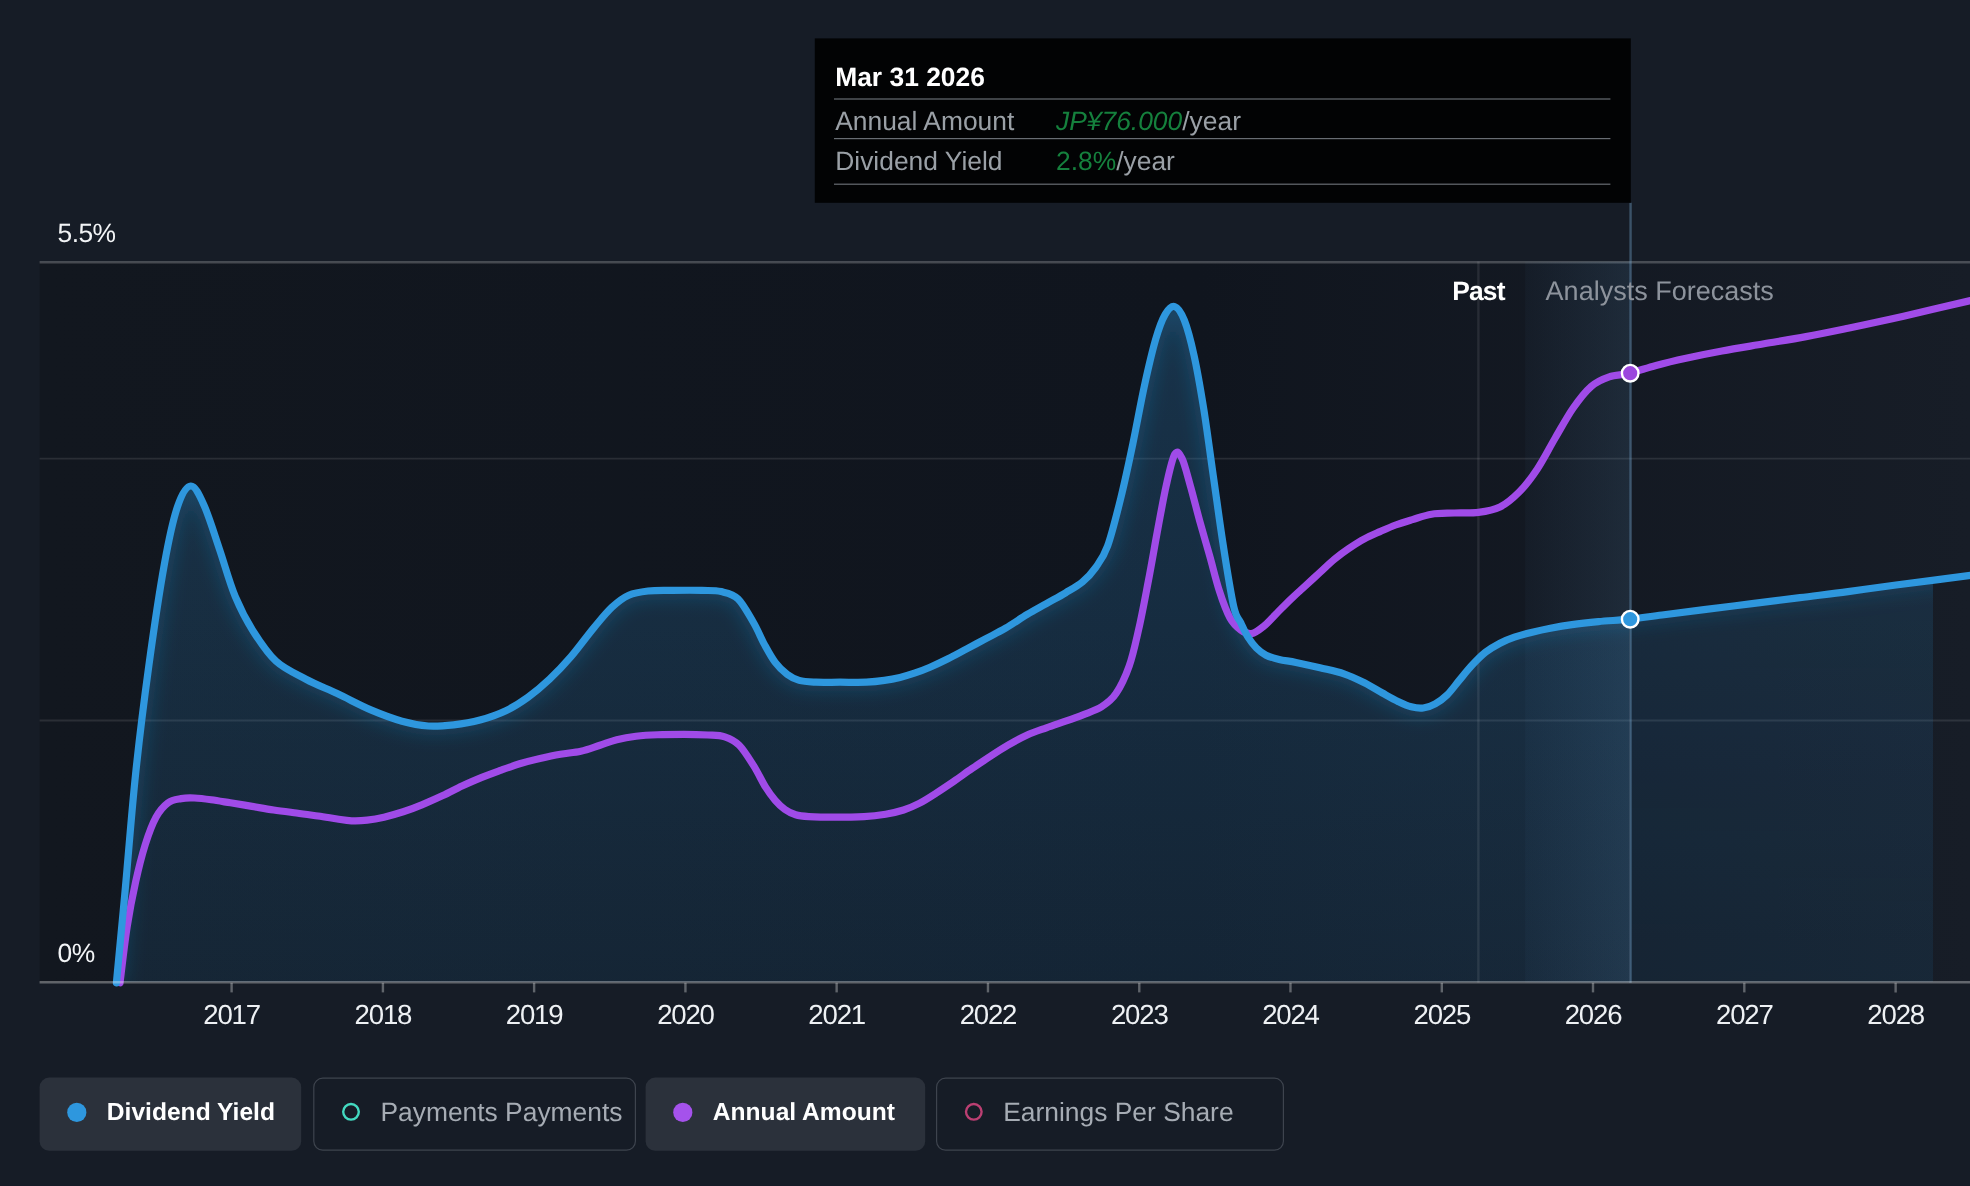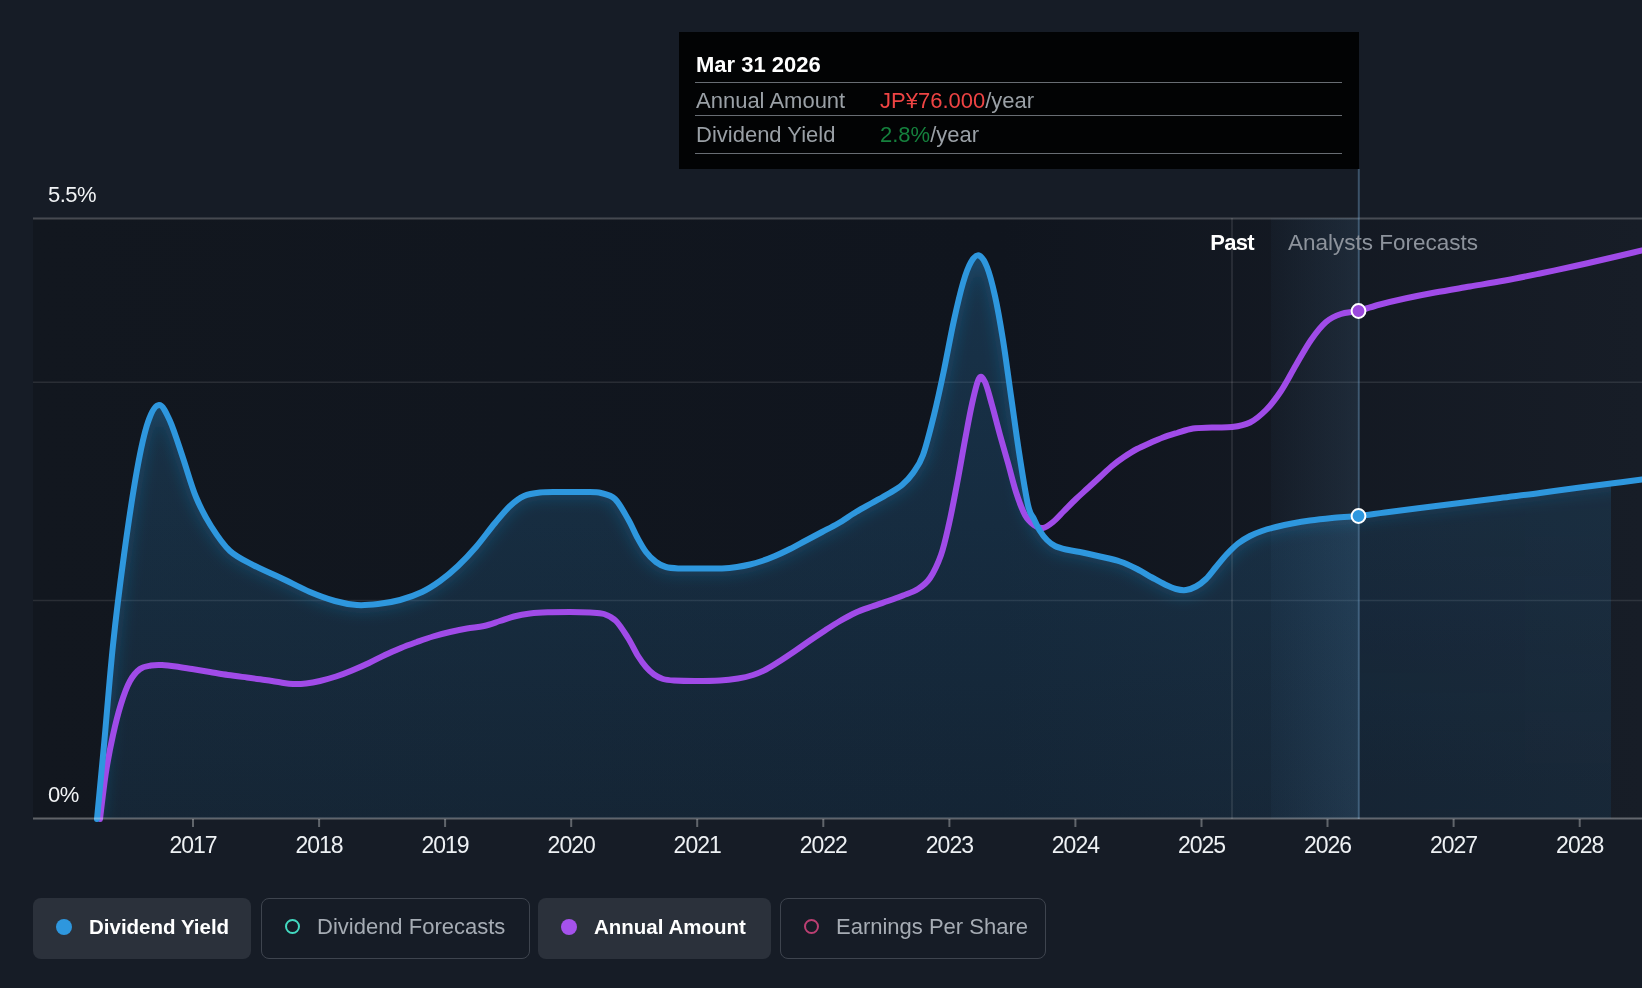--- a/index.html
+++ b/index.html
@@ -108,36 +108,36 @@
   <text x="48" y="202" class="ylbl">5.5%</text>
   <text x="48" y="802" class="ylbl">0%</text>
   <text x="1232" y="250" text-anchor="middle" style="font:700 22px 'Liberation Sans',sans-serif; letter-spacing:-0.7px; fill:#ffffff;">Past</text>
   <text x="1288" y="250" style="font:22.5px 'Liberation Sans',sans-serif; fill:#8d939c;">Analysts Forecasts</text>
 </svg>
 
 <div id="tooltip">
   <div class="tt-title">Mar 31 2026</div>
   <div class="sep" style="top:50px;"></div>
   <div class="lbl" style="top:56px;">Annual Amount</div>
-  <div class="val" style="top:56px;"><span style="color:#ef4444;">JP¥76.000</span>/year</div>
+  <div class="val" style="top:56px;"><span style="color:#15803d;font-style:italic;">JP¥76.000</span>/year</div>
   <div class="sep" style="top:83px;"></div>
   <div class="lbl" style="top:90px;">Dividend Yield</div>
   <div class="val" style="top:90px;"><span style="color:#15803d;">2.8%</span>/year</div>
   <div class="sep" style="top:121px;"></div>
 </div>
 
 <div class="legend-box lg-filled" style="left:33px; width:218px;">
   <span class="dot" style="background:#2e97de;"></span>
     <span class="txt">Dividend Yield</span>
 </div>
 <div class="legend-box lg-line" style="left:261px; width:269px;">
   <span class="ring" style="border-color:#43d9c0;"></span>
-    <span class="txt">Dividend Forecasts</span>
+    <span class="txt">Payments Payments</span>
 </div>
 <div class="legend-box lg-filled" style="left:538px; width:233px;">
   <span class="dot" style="background:#a552ec;"></span>
     <span class="txt">Annual Amount</span>
 </div>
-<div class="legend-box lg-line" style="left:780px; width:266px;">
+<div class="legend-box lg-line" style="left:780px; width:290px;">
   <span class="ring" style="border-color:#bb3f72;"></span>
     <span class="txt">Earnings Per Share</span>
 </div>
 
 
 </body></html>

